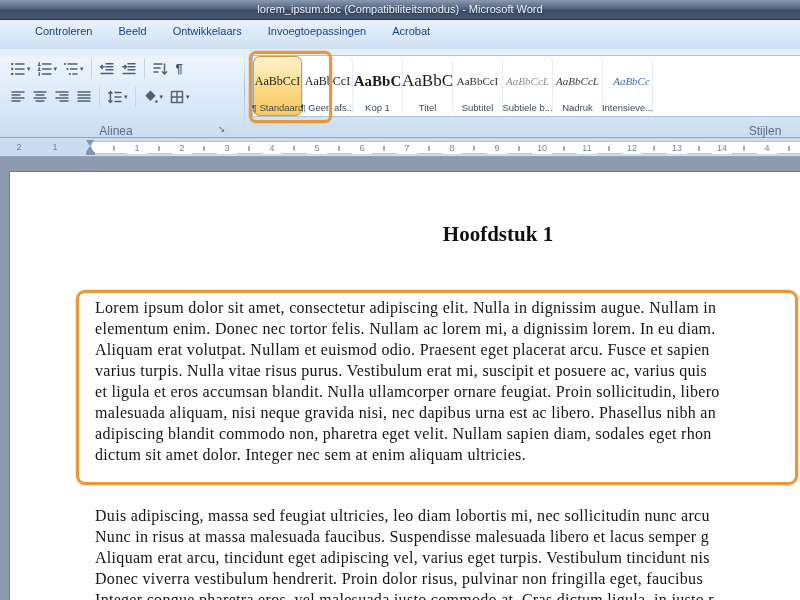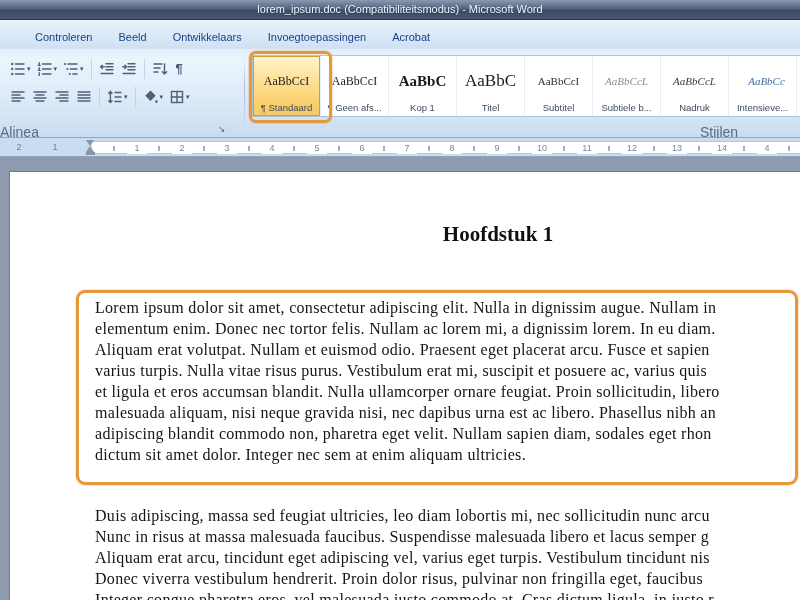--- a/index.html
+++ b/index.html
@@ -3,45 +3,45 @@
 <meta charset="utf-8">
 <style>
   html,body{margin:0;padding:0;background:#666;}
   .screen{position:relative;width:800px;height:600px;overflow:hidden;background:#8e9bae;font-family:"Liberation Sans",sans-serif;-webkit-font-smoothing:antialiased;}
 
   
   .titlebar{position:absolute;left:0;top:0;width:800px;height:19px;background:linear-gradient(#8a99b0 0%,#54647f 45%,#3c4c68 55%,#46566f 100%);border-bottom:1px solid #27354d;}
   .titlebar .title{display:block;text-align:center;font-size:11px;line-height:19px;color:#f1f5fa;text-shadow:0 1px 1px #2a3a52;}
 
   
-  .tabrow{position:absolute;left:0;top:20px;width:800px;height:29px;background:linear-gradient(#e9f2fd,#cfe0f3);display:flex;align-items:flex-end;padding-left:22px;box-sizing:border-box;}
+  .tabrow{position:absolute;left:0;top:20px;width:800px;height:29px;background:linear-gradient(#e9f2fd,#cfe0f3);display:flex;align-items:flex-start;padding-left:22px;box-sizing:border-box;}
   .tab{font-size:11px;color:#15428b;padding:5px 13px 6px;cursor:default;white-space:nowrap;}
 
   
   .ribbon{position:absolute;left:0;top:49px;width:800px;height:89px;background:linear-gradient(#e3eefb 0%,#ecf4fd 12%,#dcebf8 55%,#c9dcf0 100%);border-bottom:1px solid #8ea6c6;box-sizing:border-box;}
-  .glabel{position:absolute;top:75px;font-size:14px;color:#5a6c86;}
+  .glabel{position:absolute;top:75px;font-size:12px;color:#5a6c86;text-align:center;}
   .glabel.alinea{left:0;width:232px;}
   .glabel.stijlen{left:700px;width:130px;}
   .gsep{position:absolute;left:244px;top:4px;width:1px;height:76px;background:linear-gradient(180deg,rgba(150,170,200,0),#a9bed9,rgba(150,170,200,0));}
   .launcher{position:absolute;left:215px;top:73px;width:13px;height:13px;font-size:9px;line-height:12px;text-align:center;color:#5a6c86;border:1px solid transparent;background:none;padding:0;cursor:pointer;}
 
   .btnrow{position:absolute;display:flex;align-items:center;gap:2px;}
   .r1{left:8px;top:9px;}
   .r2{left:8px;top:37px;}
   .btn{height:21px;display:flex;align-items:center;padding:0 1px;background:none;border:1px solid transparent;border-radius:2px;cursor:pointer;}
   .btn svg{width:16px;height:16px;display:block;}
   .btn svg .st{stroke:#4f6078;stroke-width:1.4;fill:none;stroke-linecap:round;}
   .btn svg .fl{fill:#4f6078;stroke:none;}
   .dd{font-size:7px;color:#44536b;line-height:1;margin-left:1px;}
   .pilcrow{font:bold 13px "Liberation Sans",sans-serif;color:#44536b;padding:0 2px;}
   .vsep{width:1px;height:20px;background:#c3d4e8;margin:0 3px;}
 
   
   .gallery{position:absolute;left:252px;top:6px;width:562px;height:62px;background:#fff;border:1px solid #aac4e0;display:flex;box-sizing:border-box;}
-  .stitem{width:68px;box-sizing:border-box;border-right:1px solid #e4ecf5;display:flex;flex-direction:column;align-items:center;padding:4px 0 3px;cursor:pointer;background:#fff;}
+  .stitem{width:50px;box-sizing:border-box;border-right:1px solid #e4ecf5;display:flex;flex-direction:column;align-items:center;padding:4px 0 3px;cursor:pointer;background:#fff;border-radius:7px;}
   .stitem .sampwrap{flex:1;display:flex;align-items:center;justify-content:center;white-space:nowrap;}
   .stitem .slabel{font-size:9.5px;color:#3e4a5a;white-space:nowrap;margin-top:0;}
   .stitem.selected{background:linear-gradient(#fff3cd,#fcd87f 60%,#f8c75f);box-shadow:inset 0 0 0 1px #d79c2e;}
   .s-norm{font-family:"Liberation Serif",serif;font-size:12px;color:#1c1c1c;}
   .s-kop1{font-family:"Liberation Serif",serif;font-size:15px;font-weight:bold;color:#1a1a1a;}
   .s-titel{font-family:"Liberation Serif",serif;font-size:17px;color:#1a1a1a;}
   .s-subtitel{font-family:"Liberation Serif",serif;font-size:11px;color:#2e2e2e;}
   .s-subtiel{font-family:"Liberation Serif",serif;font-size:11px;font-style:italic;color:#8c8c8c;}
   .s-nadruk{font-family:"Liberation Serif",serif;font-size:11px;font-style:italic;color:#3a3a3a;}
   .s-intens{font-family:"Liberation Serif",serif;font-size:11px;font-style:italic;color:#3f6ea5;margin-left:8px;}

